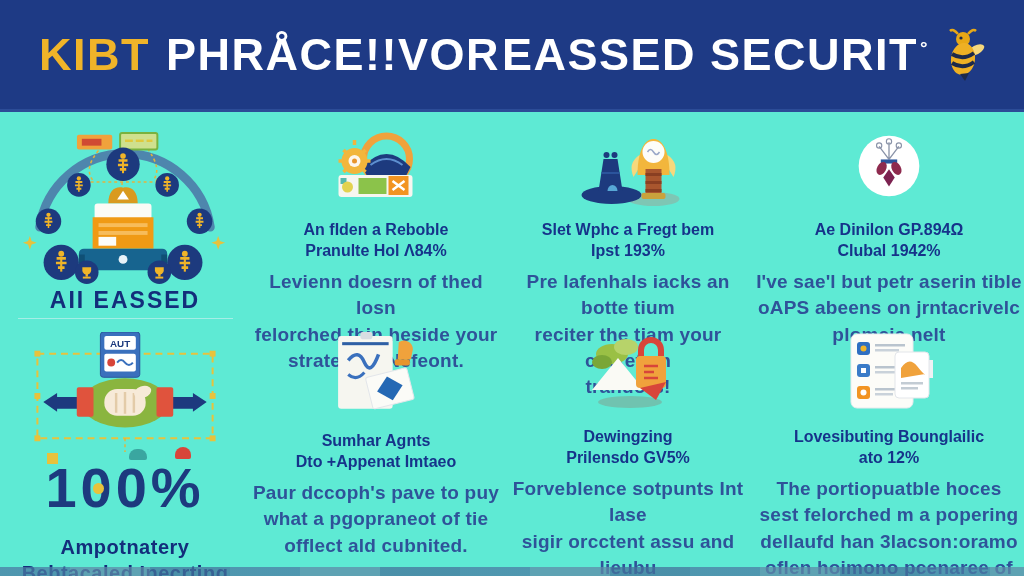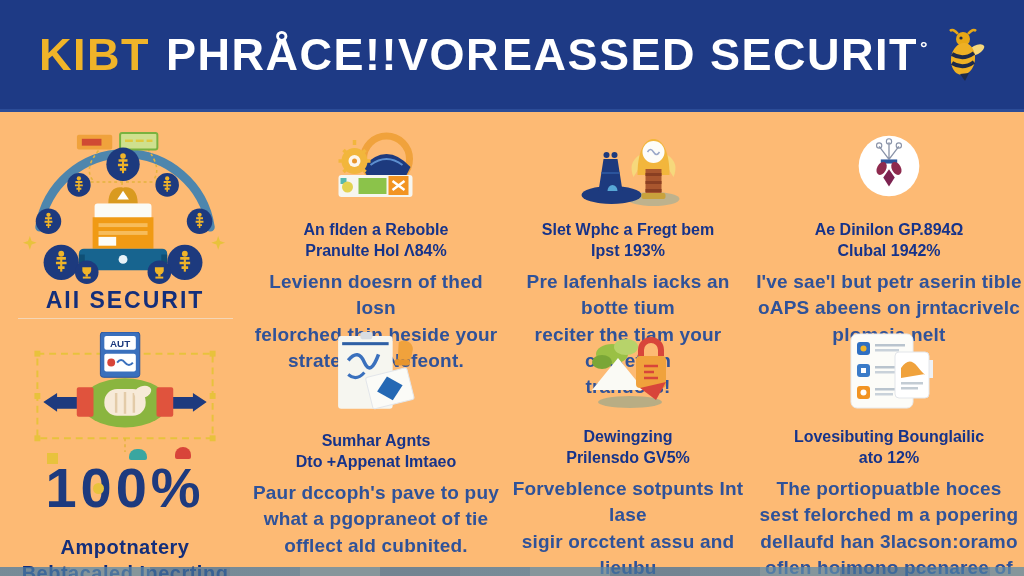--- a/index.html
+++ b/index.html
@@ -1,19 +1,19 @@
 <!DOCTYPE html>
 <html><head>
 <meta charset="utf-8">
 <style>
   * { margin:0; padding:0; box-sizing:border-box; }
   html,body { width:1024px; height:576px; }
   #screen {
     position:relative; width:1024px; height:576px; overflow:hidden;
-    background:#fdba74;
+    background:#5eead4;
     font-family:"Liberation Sans", sans-serif;
   }
   
   header {
     height:112px; background:#1e3a85;
     display:flex; align-items:center; justify-content:center; gap:12px;
     border-bottom:3px solid #2c4c97;
   }
   h1 { color:#fff; font-size:45px; font-weight:bold; letter-spacing:1.5px; white-space:nowrap; }
   .brand { color:#f0b429; margin-right:16px; }
@@ -127,21 +127,21 @@
           <circle cx="66" cy="150" r="12" fill="#1d3a7e"></circle>
             <use href="#cup" transform="translate(66,150)"></use>
           <circle cx="166" cy="140" r="18" fill="#1d3a7e"></circle>
             <use href="#cg" transform="translate(166,140) scale(1.35)"></use>
           <circle cx="140" cy="150" r="12" fill="#1d3a7e"></circle>
             <use href="#cup" transform="translate(140,150)"></use>
           <path d="M8,113 L9.8,118.2 L15,120 L9.8,121.8 L8,127 L6.2,121.8 L1,120 L6.2,118.2 Z" fill="#e8c23c"></path>
           <path d="M200,113 L201.8,118.2 L207,120 L201.8,121.8 L200,127 L198.2,121.8 L193,120 L198.2,118.2 Z" fill="#e8c23c"></path>
         </svg>
       </div>
-      <h2 class="caption1">AII SECURIT</h2>
+      <h2 class="caption1">AII EASSED</h2>
       <div class="sep"></div>
     </section>
 
     <section class="panel r1">
       <div class="iconbox" style="height:84px">
         <svg width="96" height="82" viewBox="0 0 95 82">
           <circle cx="58" cy="34" r="23" stroke="#f0a23c" stroke-width="7" fill="none"></circle>
           <path d="M34,42 Q58,16 82,42 L78,50 H38 Z" fill="#1d3a7e"></path>
           <path d="M42,40 Q58,28 74,40" stroke="#5d8fd0" stroke-width="2" fill="none"></path>
           <circle cx="26" cy="36" r="13" fill="#f2b63c"></circle>

